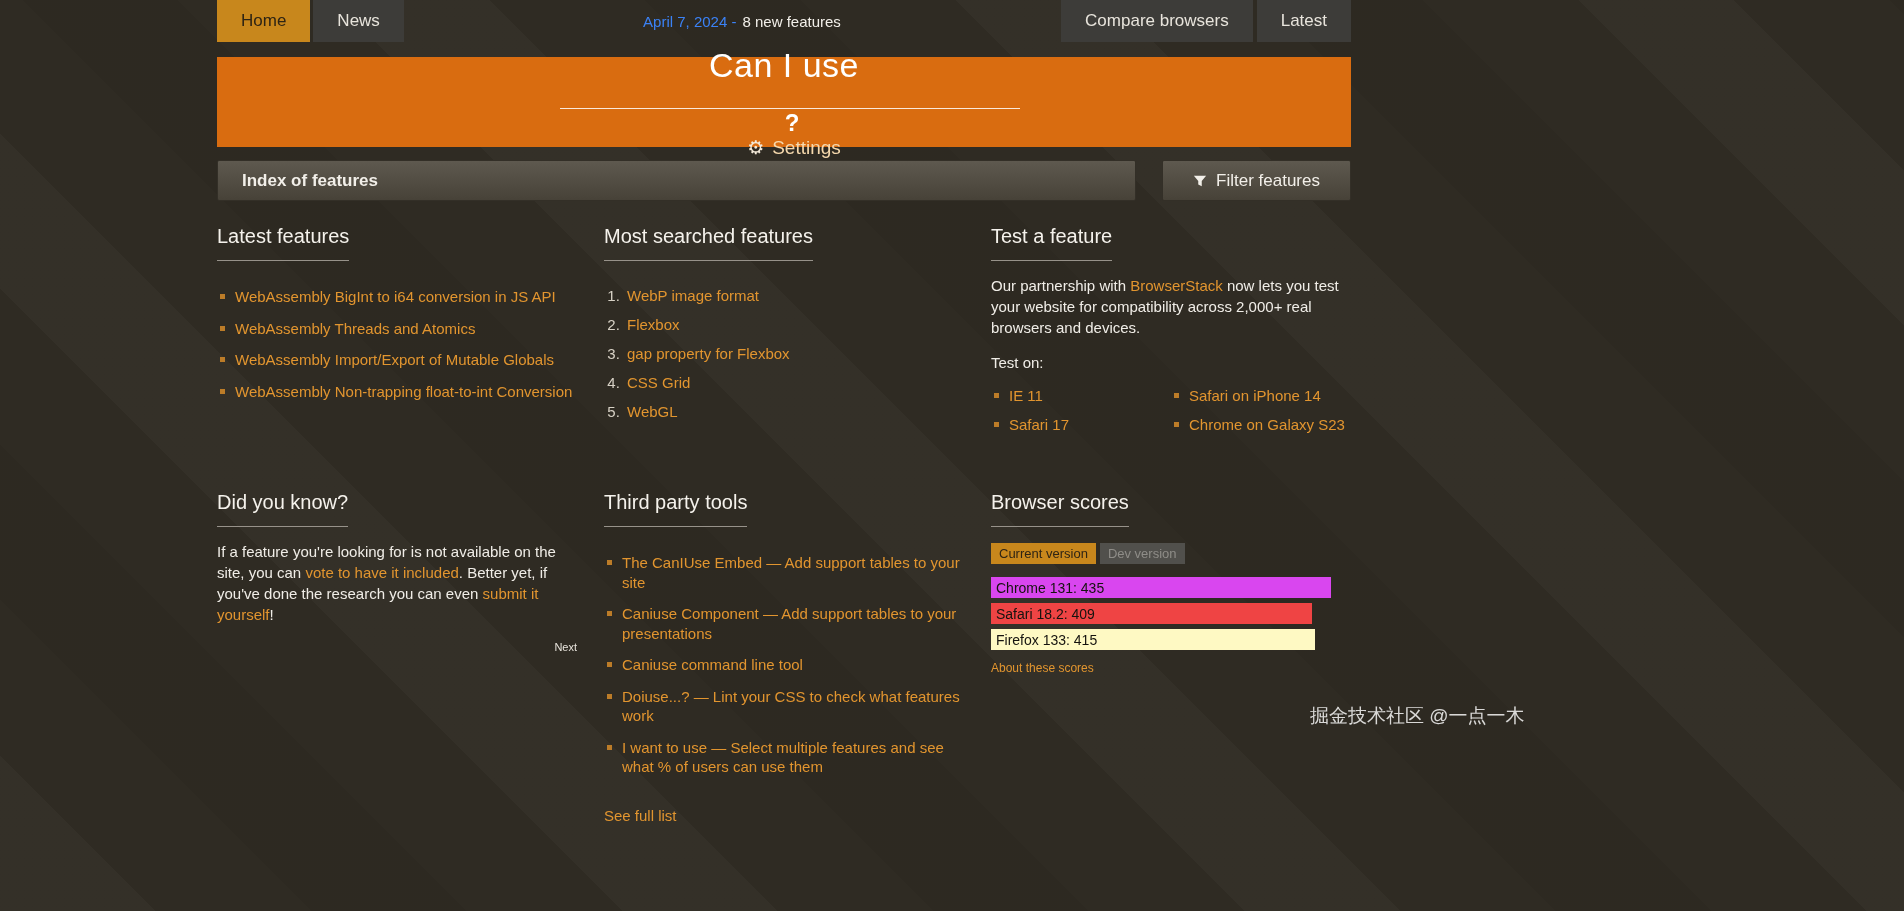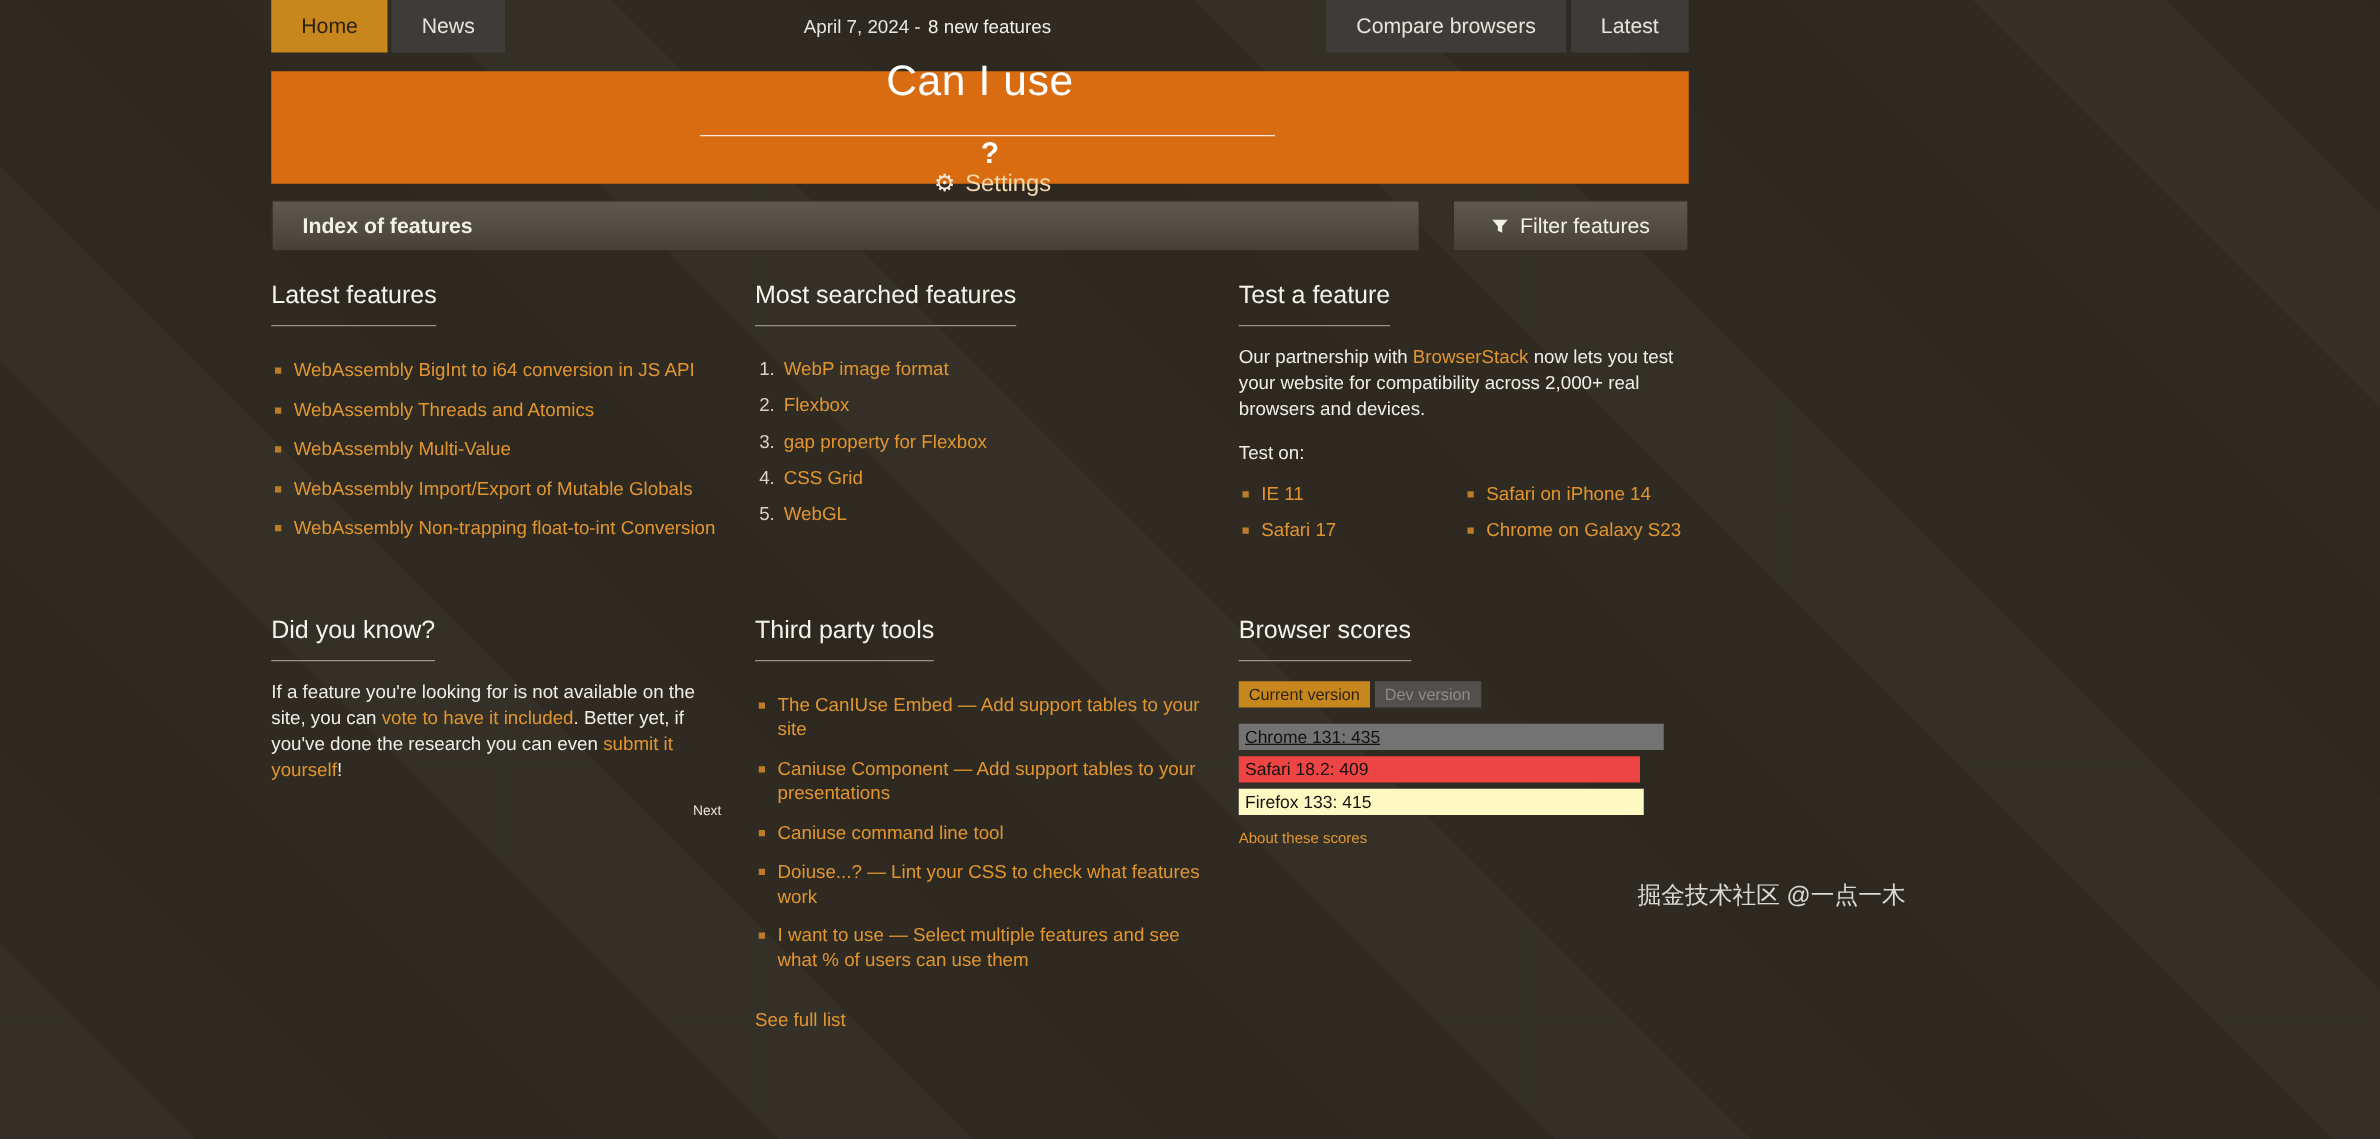--- a/index.html
+++ b/index.html
@@ -19,21 +19,21 @@
   .topnav { display:flex; align-items:stretch; height:42px; }
   .tabs-left, .tabs-right { display:flex;text-align:center; }
   .tab {
     display:flex; align-items:center; padding:0 24px; margin-right:3px;
     font-size:17px; color:#e8e4dc; background:#3d3c39;
     text-decoration:none; cursor:pointer; white-space:nowrap;
   }
   .tab.active { background:#c8871c; color:#2e2414; }
   .tabs-right .tab { margin-right:0; margin-left:4px; }
   .nav-center { flex:1; display:flex; align-items:center; justify-content:center; gap:6px; font-size:15px; }
-  .date-text { color:#e5e5e5;margin-left:20px; }
+  .date-text { color:#3b82f6;margin-left:20px; }
   .new-features-link { color:#f2efe9; text-decoration:none; cursor:pointer; }
 
   
   .banner {
     margin-top:15px; height:90px; background:#d96c10;
     display:flex; align-items:center; justify-content:center;flex-direction:column;
   }
   .banner-title { font-size:34px; color:#ffffff; letter-spacing:0.5px; }
   .banner-search {
     width:460px; margin-left:12px; height:36px;
@@ -142,21 +142,20 @@
     </button>
   </div>
 
   <div class="content">
 
     <section>
       <h2 class="section-heading">Latest features</h2>
       <ul class="feature-list">
         <li><a class="lnk">WebAssembly BigInt to i64 conversion in JS API</a></li>
         <li><a class="lnk">WebAssembly Threads and Atomics</a></li>
-        <li><a class="lnk">WebAssembly Multi-Value</a></li>
         <li><a class="lnk">WebAssembly Import/Export of Mutable Globals</a></li>
         <li><a class="lnk">WebAssembly Non-trapping float-to-int Conversion</a></li>
       </ul>
     </section>
 
     <section>
       <h2 class="section-heading">Most searched features</h2>
       <ol class="numbered">
         <li><a class="lnk">WebP image format</a></li>
         <li><a class="lnk">Flexbox</a></li>
@@ -204,21 +203,21 @@
       <a class="lnk see-full">See full list</a>
     </section>
 
     <section>
       <h2 class="section-heading">Browser scores</h2>
       <div class="score-buttons">
         <button class="btn-current">Current version</button>
         <button class="btn-dev">Dev version</button>
       </div>
       <div class="bars">
-        <div class="bar" style="width: 100%; background: #737373; text-decoration: underline;">
+        <div class="bar" style="width: 100%; background: #d946ef;">
           <span>Chrome 131: 435</span>
         </div>
         <div class="bar" style="width: 94.5%; background: #ef4444;">
           <span>Safari 18.2: 409</span>
         </div>
         <div class="bar" style="width: 95.4%; background: #fef9c3; text-align: right;">
           <span>Firefox 133: 415</span>
         </div>
       </div>
       <a class="lnk about-scores">About these scores</a>

